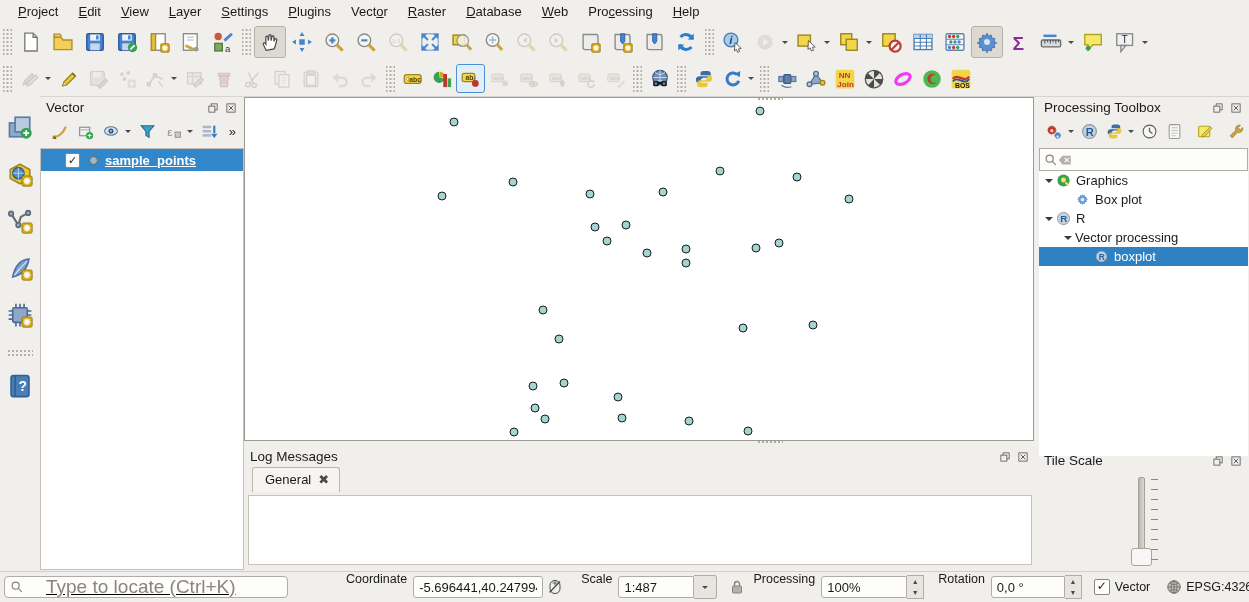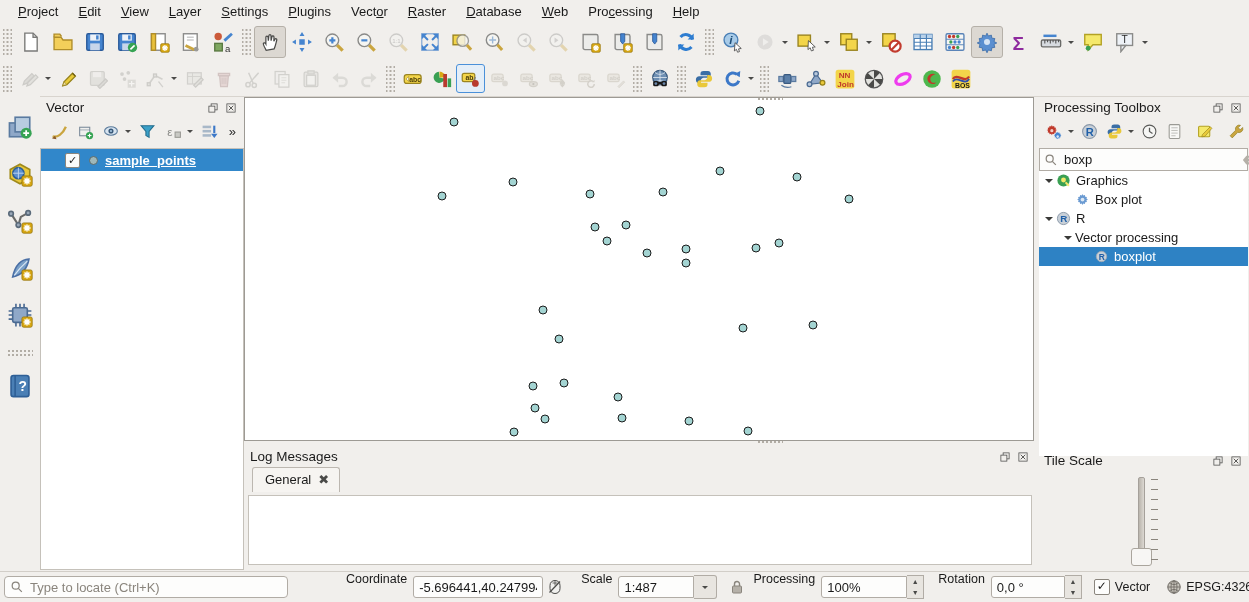--- a/index.html
+++ b/index.html
@@ -68,21 +68,21 @@
   .tree-icon{width:15px;height:15px;margin-right:5px;flex:none;display:flex;}
   .tree-icon svg{width:15px;height:15px;}
   
   #tile-panel{position:absolute;left:1038px;top:449px;width:211px;height:121px;}
   #tile-slider-track{position:absolute;left:100px;top:28px;width:5px;height:86px;background:linear-gradient(to right,#b9b4ac,#dcd8d2);border:1px solid #a5a09a;border-radius:2px;}
   #tile-slider-handle{position:absolute;left:93px;top:99px;width:19px;height:16px;background:#f7f6f4;border:1px solid #aaa59d;border-radius:3px;}
   #tile-ticks{position:absolute;left:113px;top:30px;width:7px;height:84px;background-image:repeating-linear-gradient(to bottom,#8a857d 0 1px,transparent 1px 10px);}
   
   #statusbar{position:absolute;left:0;right:0;bottom:0;height:30px;background:#f1efec;border-top:1px solid #d2cec8;display:flex;align-items:center;font-size:12.5px;padding:0 4px;}
   #locator{width:272px;height:20px;background:#fdfdfc;border:1px solid #b1aca5;border-radius:4px;display:flex;align-items:center;padding:0 5px;flex:none;}
-  #locator input{flex:1;border:none;outline:none;background:transparent;font-family:inherit;font-size:13px;margin-left:4px;}
+  #locator input{flex:1;border:none;outline:none;background:transparent;font-family:inherit;font-size:19px;margin-left:20px;text-decoration:underline;}
   #locator input::placeholder{color:#8a857d;}
   .sb-label{margin:0 6px 16px 14px;flex:none;}
   .sb-input{height:20px;background:#fdfdfc;border:1px solid #b1aca5;border-radius:3px;padding:0 5px;font-family:inherit;font-size:13px;color:#1a1a1a;flex:none;box-sizing:content-box;}
   .sb-iconbtn{width:20px;height:20px;display:flex;align-items:center;justify-content:center;flex:none;margin:0 2px;}
   .sb-iconbtn svg{width:16px;height:16px;}
   .combo-btn{width:22px;height:22px;border:1px solid #b1aca5;border-left:none;border-radius:0 3px 3px 0;background:#e8e5e0;display:flex;align-items:center;justify-content:center;flex:none;}
   .spin{display:flex;flex-direction:column;width:16px;height:22px;border:1px solid #b1aca5;border-left:none;background:#e8e5e0;flex:none;}
   .spin span{flex:1;display:flex;align-items:center;justify-content:center;font-size:7px;color:#4a4a48;}
   #render-box{width:14px;height:14px;background:#fdfdfc;border:1px solid #8a857d;border-radius:2px;text-align:center;line-height:13px;font-size:12px;color:#1a1a1a;flex:none;margin:0 5px 0 12px;}
 </style>
@@ -989,21 +989,20 @@
           </span>
         </div>
       </div>
     <div id="processing-search">
       <span style="display:flex;">
           <svg viewBox="0 0 16 16" width="14" height="14">
             <circle cx="6.5" cy="6.5" r="4" fill="none" stroke="#8a857d" stroke-width="1.4"></circle>
             <path d="M9.5 9.5l4 4" stroke="#8a857d" stroke-width="1.4"></path>
           </svg>
         </span>
-      <input value="boxp" style="">
       <span style="display:flex;">
           <svg viewBox="0 0 16 16" width="14" height="14">
             <path d="M5 3h9.5v10H5L1 8z" fill="#b5b0a8"></path>
             <path d="M7.5 5.5l5 5M12.5 5.5l-5 5" stroke="#fff" stroke-width="1.2"></path>
           </svg>
         </span>
     </div>
     <div id="processing-tree">
         <div class="tree-row" style="padding-left: 6px;">
           <span class="tree-arrow"></span>

